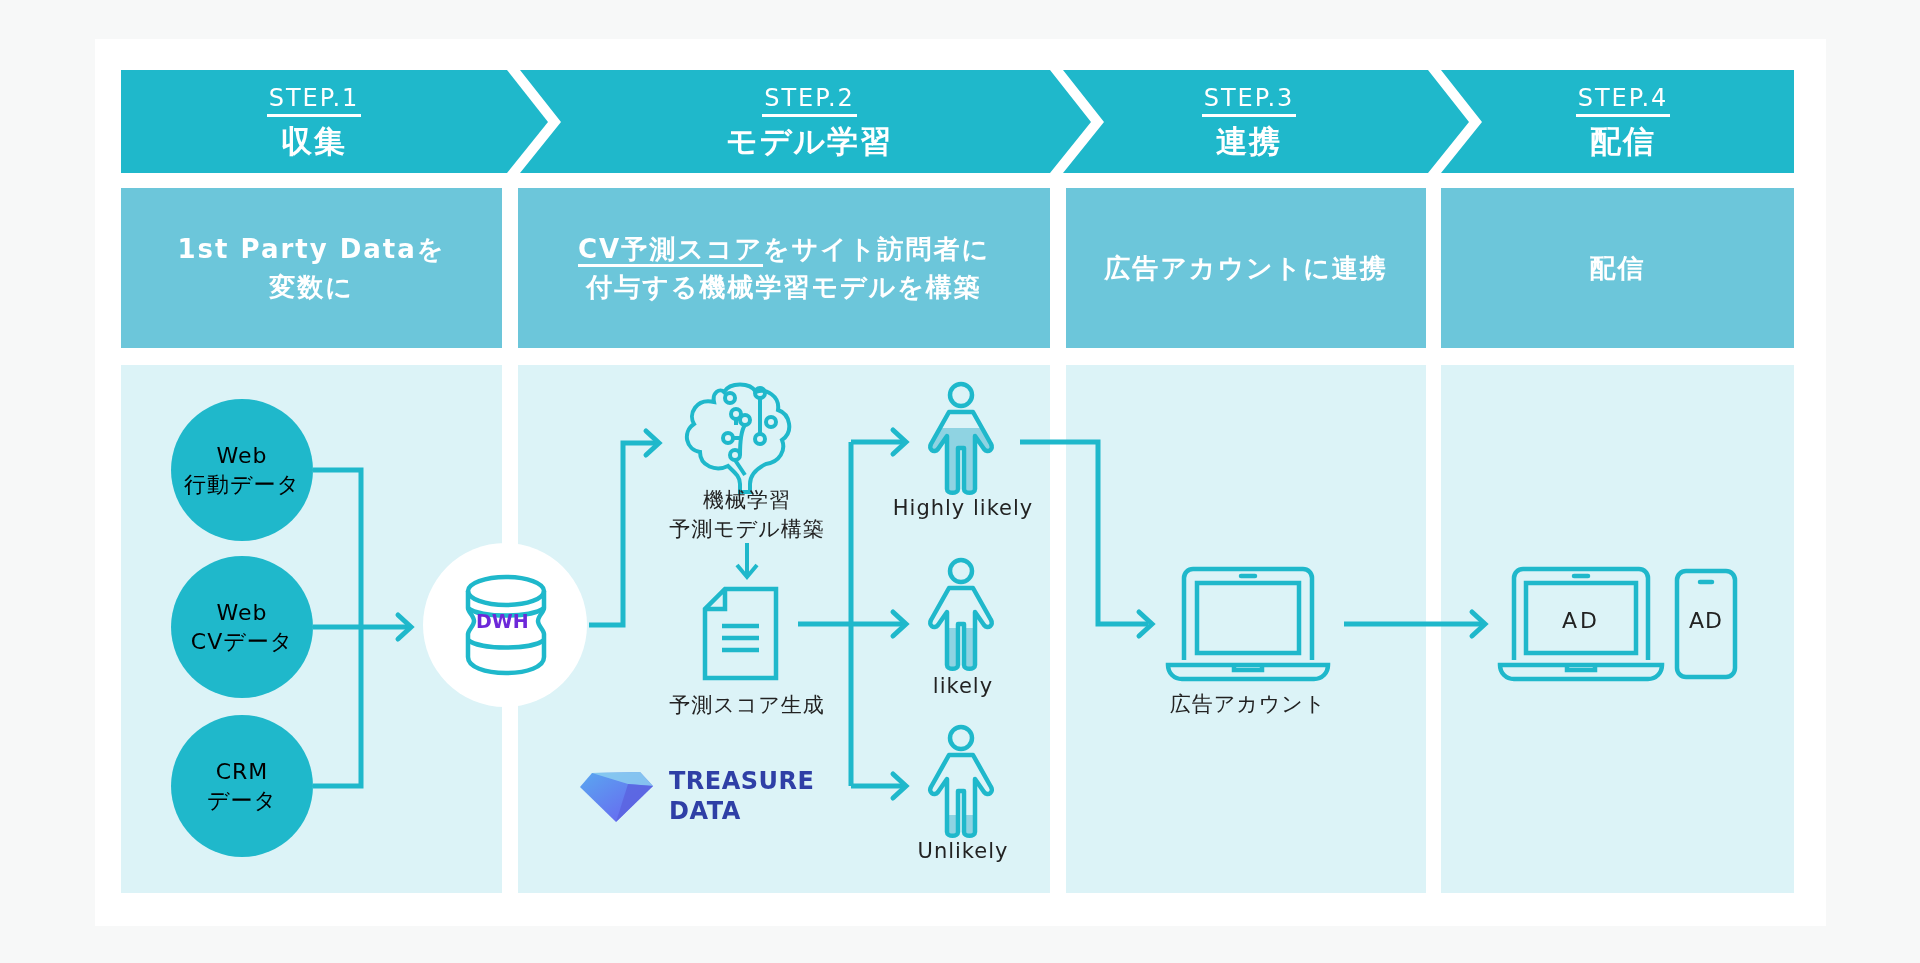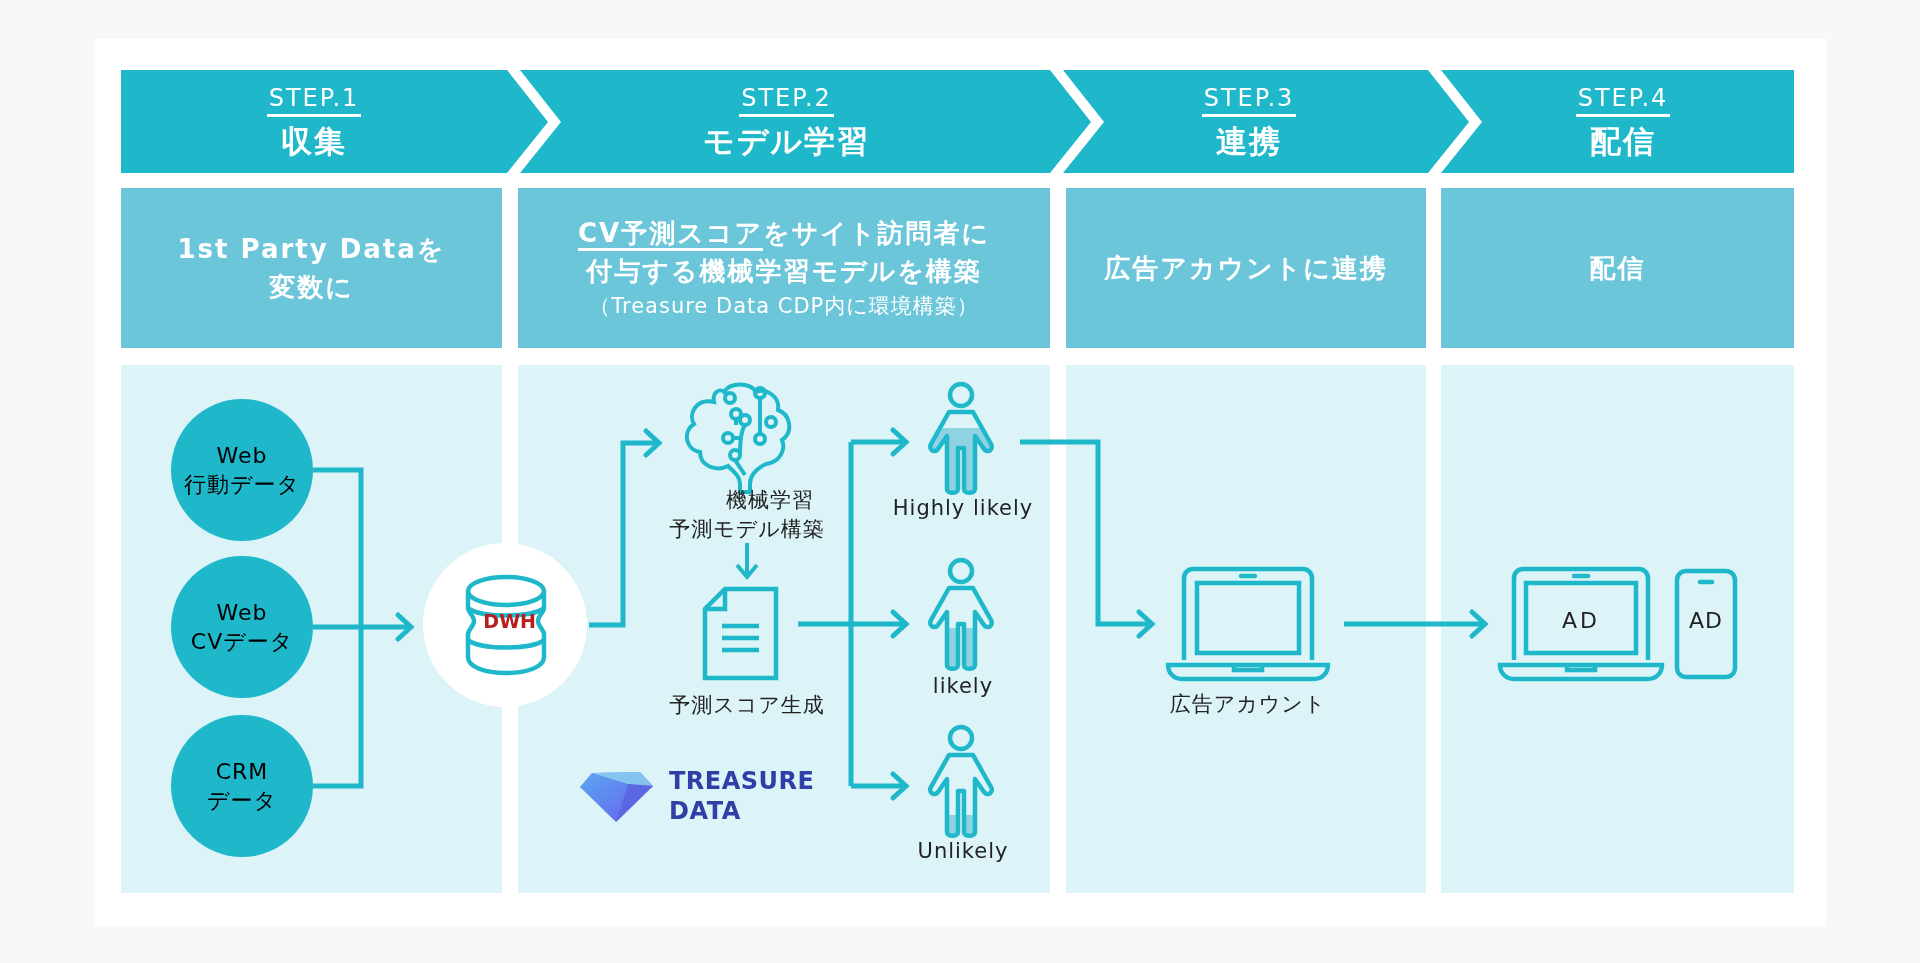--- a/index.html
+++ b/index.html
@@ -29,41 +29,40 @@
   <polygon points="121,70 507,70 548,122 507,173 121,173" fill="#1fb8cb"></polygon>
   <polygon points="520,70 1050,70 1091,122 1050,173 520,173 561,122" fill="#1fb8cb"></polygon>
   <polygon points="1063,70 1428,70 1469,122 1428,173 1063,173 1104,122" fill="#1fb8cb"></polygon>
   <polygon points="1441,70 1794,70 1794,173 1441,173 1482,122" fill="#1fb8cb"></polygon>
 </svg>
 
 <div class="step-text" style="left:121px;width:386px;">
   <span class="step-no">STEP.1</span>
   <span class="step-name">収集</span>
 </div>
-<div class="step-text" style="left:564px;width:445px;">
+<div class="step-text" style="left:587px;width:445px;">
   <span class="step-no">STEP.2</span>
   <span class="step-name">モデル学習</span>
 </div>
 <div class="step-text" style="left:1104px;width:290px;">
   <span class="step-no">STEP.3</span>
   <span class="step-name">連携</span>
 </div>
 <div class="step-text" style="left:1482px;width:282px;">
   <span class="step-no">STEP.4</span>
   <span class="step-name">配信</span>
 </div>
 
 <div class="desc" style="left:121px;width:381px;">
   <span class="l">1st Party Dataを</span>
   <span class="l">変数に</span>
 </div>
 <div class="desc" style="left:518px;width:532px;">
   <span class="l"><span class="u">CV予測スコア</span><span>をサイト訪問者に</span></span>
   <span class="l">付与する機械学習モデルを構築</span>
-  <span class="s">（Treasure Data CDP内に環境構築）</span>
 </div>
 <div class="desc" style="left:1066px;width:360px;">
   <span class="l">広告アカウントに連携</span>
 </div>
 <div class="desc" style="left:1441px;width:353px;">
   <span class="l">配信</span>
 </div>
 
 <div class="panel" style="left:121px;width:381px;"></div>
 <div class="panel" style="left:518px;width:532px;"></div>
@@ -195,23 +194,23 @@
 </div>
 <div class="src-circle" style="left:171px;top:556px;">
   <span>Web</span>
   <span>CVデータ</span>
 </div>
 <div class="src-circle" style="left:171px;top:715px;">
   <span>CRM</span>
   <span>データ</span>
 </div>
 
-<div class="abs" style="left:476px;top:608px;width:60px;text-align:right;color:#b91c1c;font-weight:bold;font-size:19px;line-height:26px;">DWH</div>
-
-<div class="lbl" style="left:770px;top:486px;font-family:Liberation Serif, serif;">機械学習</div>
+<div class="abs" style="left:476px;top:608px;width:60px;text-align:left;color:#6d28d9;font-weight:bold;font-size:19px;line-height:26px;">DWH</div>
+
+<div class="lbl" style="left:747px;top:486px;font-family:Liberation Serif, serif;">機械学習</div>
 <div class="lbl" style="left:747px;top:515px;">予測モデル構築</div>
 <div class="lbl" style="left:747px;top:691px;">予測スコア生成</div>
 <div class="lbl" style="left:963px;top:494px;">Highly likely</div>
 <div class="lbl" style="left:963px;top:672px;">likely</div>
 <div class="lbl" style="left:963px;top:837px;">Unlikely</div>
 <div class="lbl" style="left:1248px;top:690px;">広告アカウント</div>
 <div class="lbl" style="left:1581px;top:606px;font-size:22px;letter-spacing:3px;">AD</div>
 <div class="lbl" style="left:1706px;top:606px;font-size:22px;">AD</div>
 
 </body></html>

